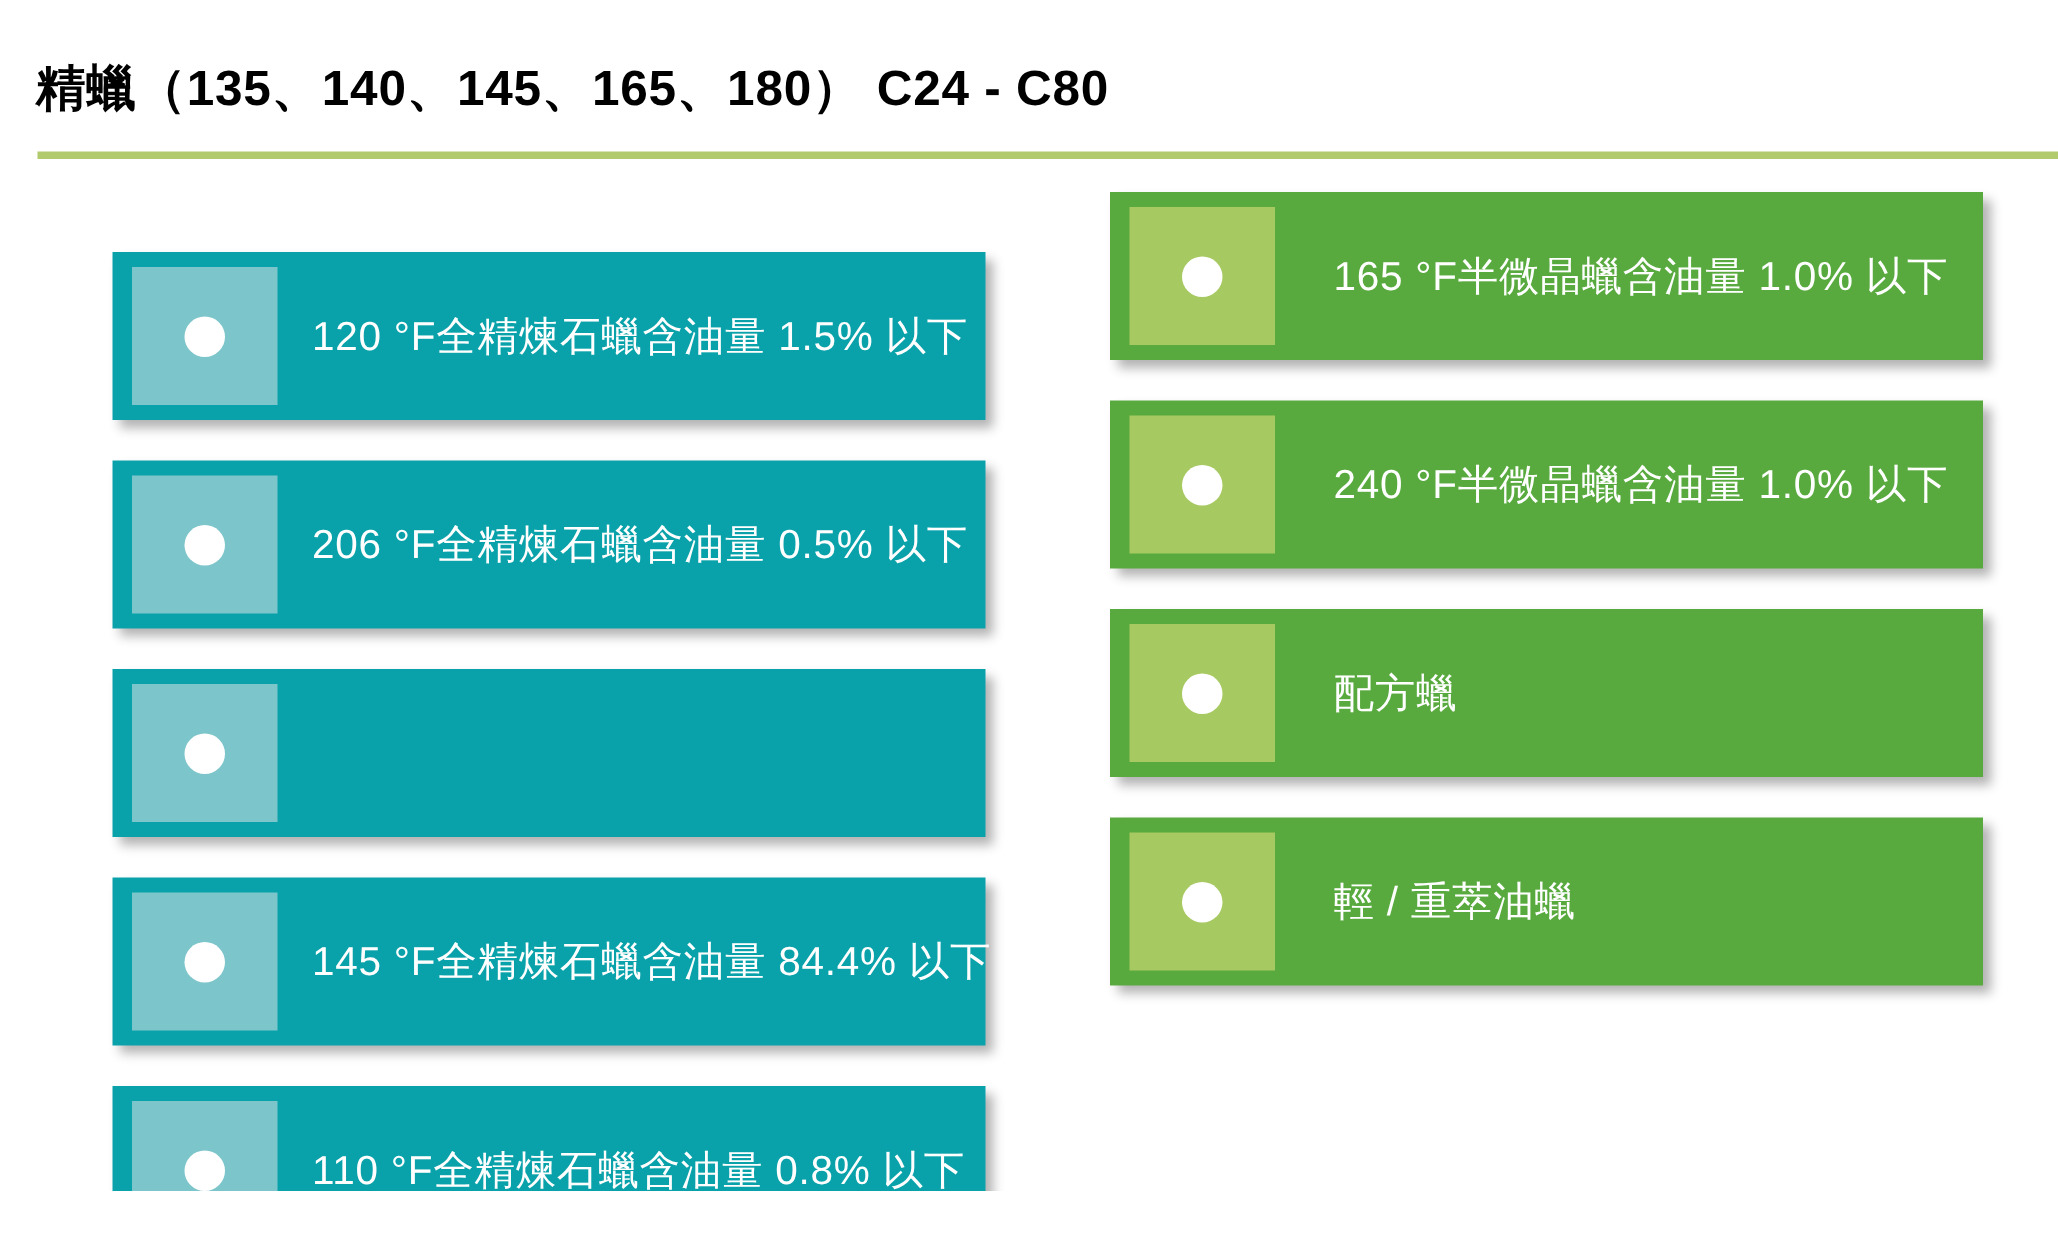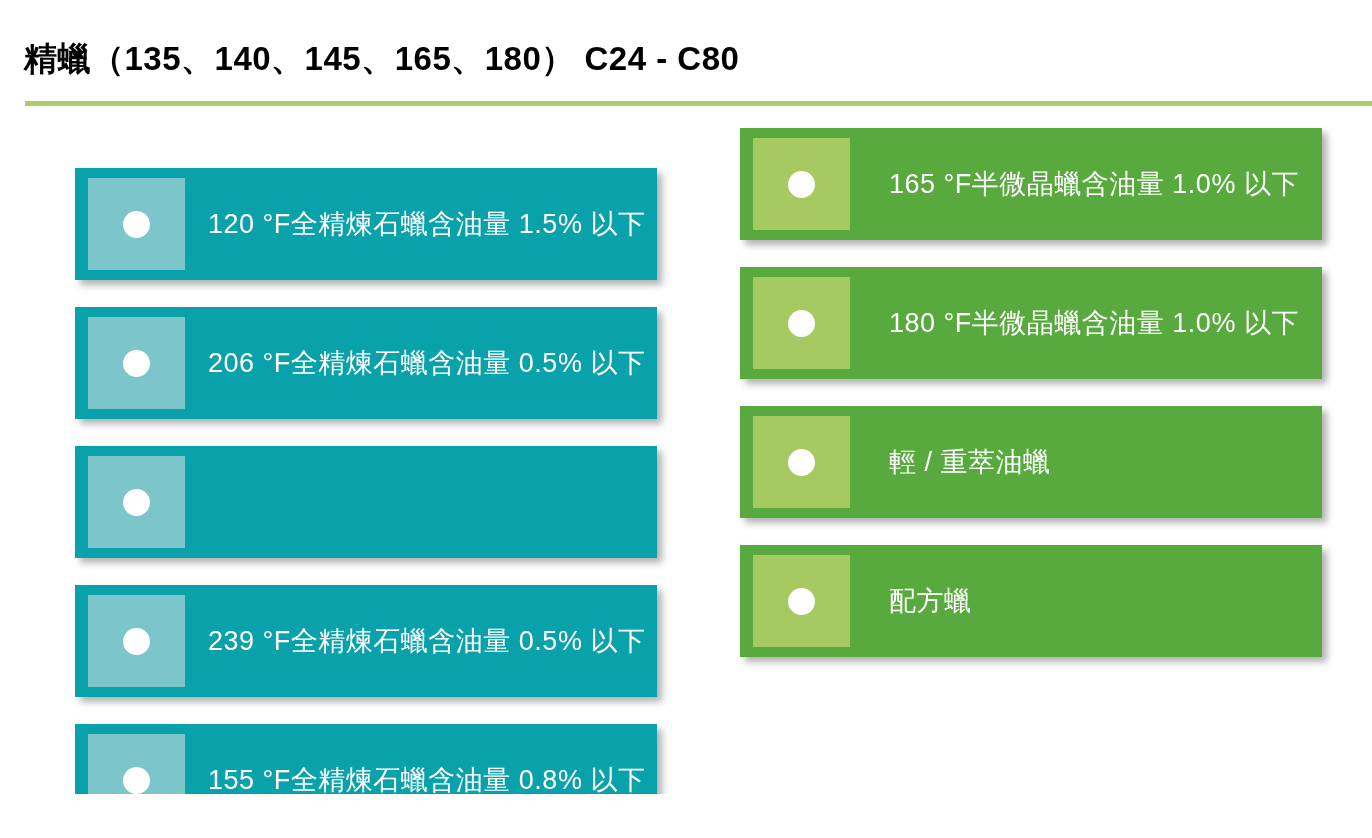--- a/index.html
+++ b/index.html
@@ -104,49 +104,49 @@
     </div>
     <div class="bar teal">
       <div class="square">
           <div class="dot"></div>
         </div>
     </div>
     <div class="bar teal">
       <div class="square">
           <div class="dot"></div>
         </div>
-      <div class="label">239 °F全精煉石蠟含油量 0.5% 以下</div>
+      <div class="label">145 °F全精煉石蠟含油量 84.4% 以下</div>
     </div>
     <div class="bar teal">
       <div class="square">
           <div class="dot"></div>
         </div>
-      <div class="label">155 °F全精煉石蠟含油量 0.8% 以下</div>
+      <div class="label">110 °F全精煉石蠟含油量 0.8% 以下</div>
     </div>
   </div>
 
   <div class="col right">
     <div class="bar green">
       <div class="square">
           <div class="dot"></div>
         </div>
       <div class="label">165 °F半微晶蠟含油量 1.0% 以下</div>
     </div>
     <div class="bar green">
       <div class="square">
           <div class="dot"></div>
         </div>
-      <div class="label">180 °F半微晶蠟含油量 1.0% 以下</div>
+      <div class="label">240 °F半微晶蠟含油量 1.0% 以下</div>
+    </div>
+    <div class="bar green">
+      <div class="square">
+          <div class="dot"></div>
+        </div>
+      <div class="label">配方蠟</div>
     </div>
     <div class="bar green">
       <div class="square">
           <div class="dot"></div>
         </div>
       <div class="label">輕 / 重萃油蠟</div>
     </div>
-    <div class="bar green">
-      <div class="square">
-          <div class="dot"></div>
-        </div>
-      <div class="label">配方蠟</div>
-    </div>
   </div>
 </div>
 
 </body></html>

